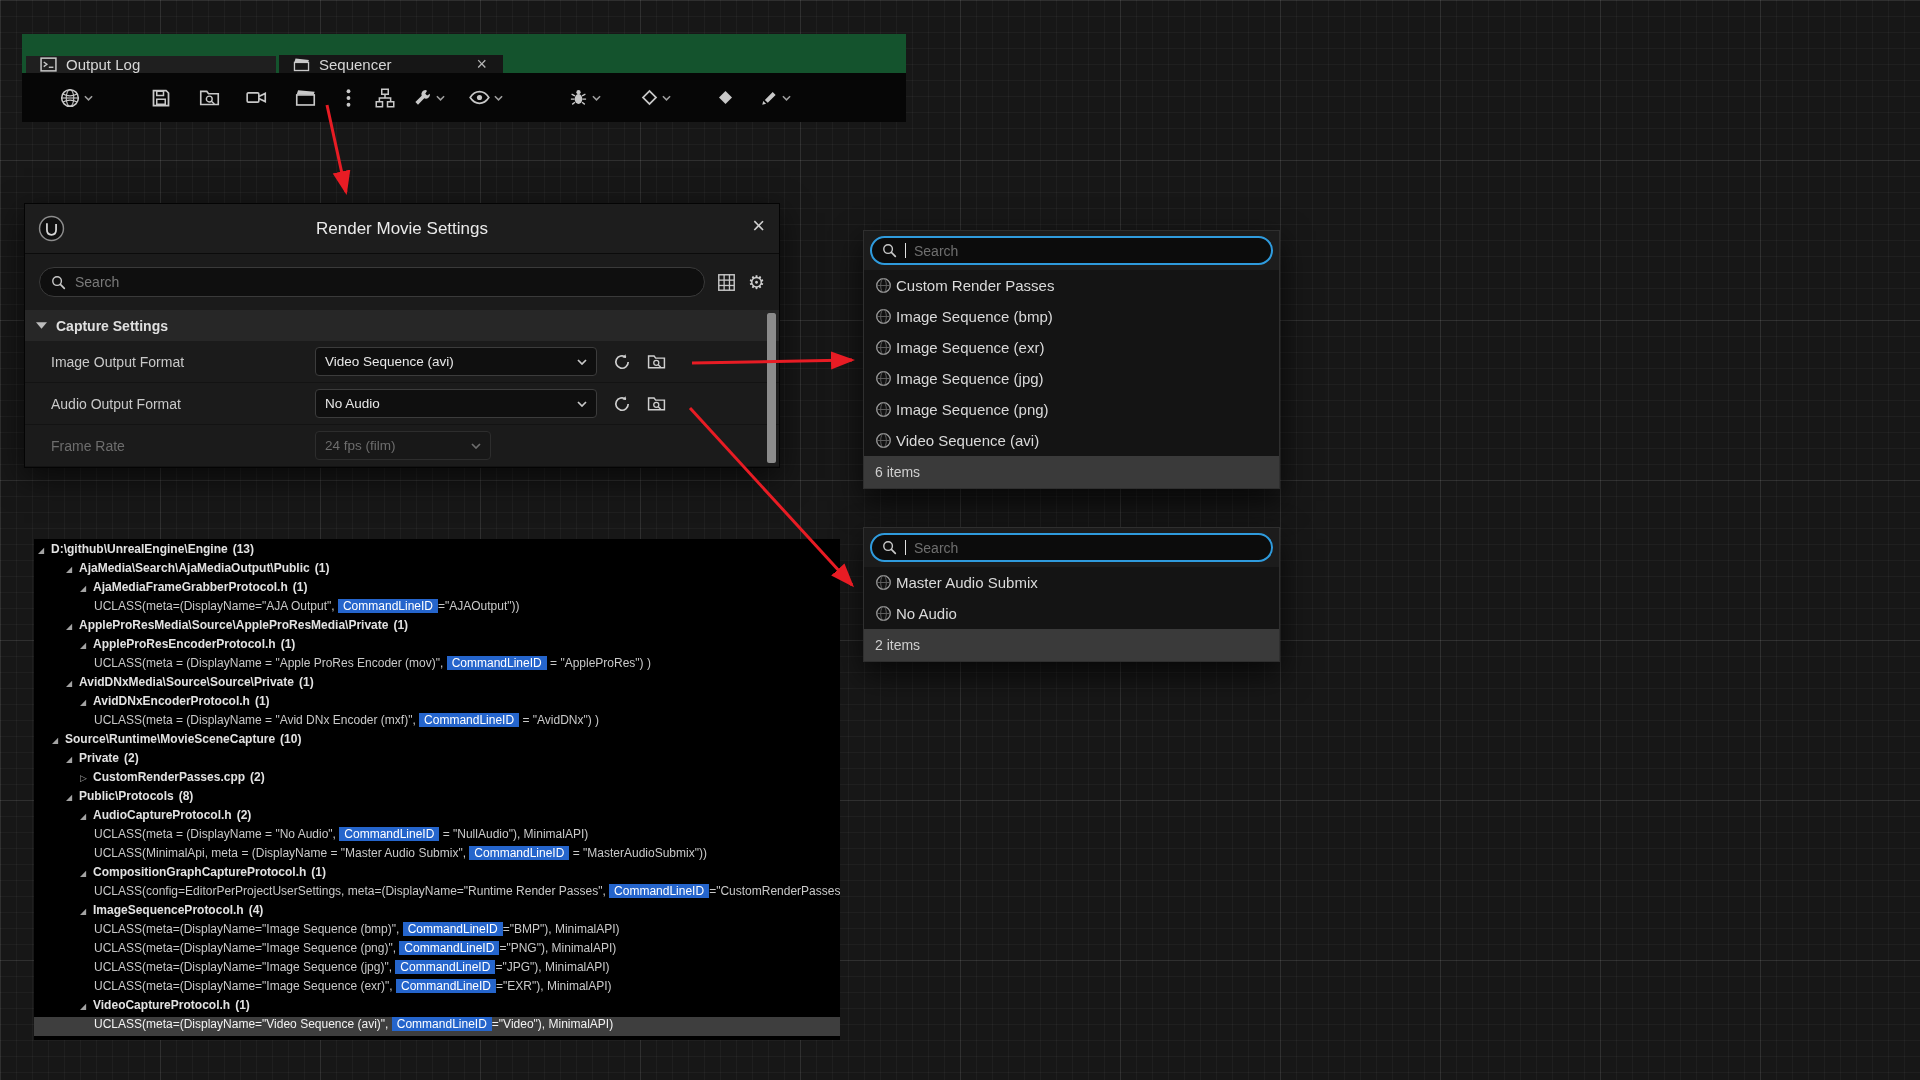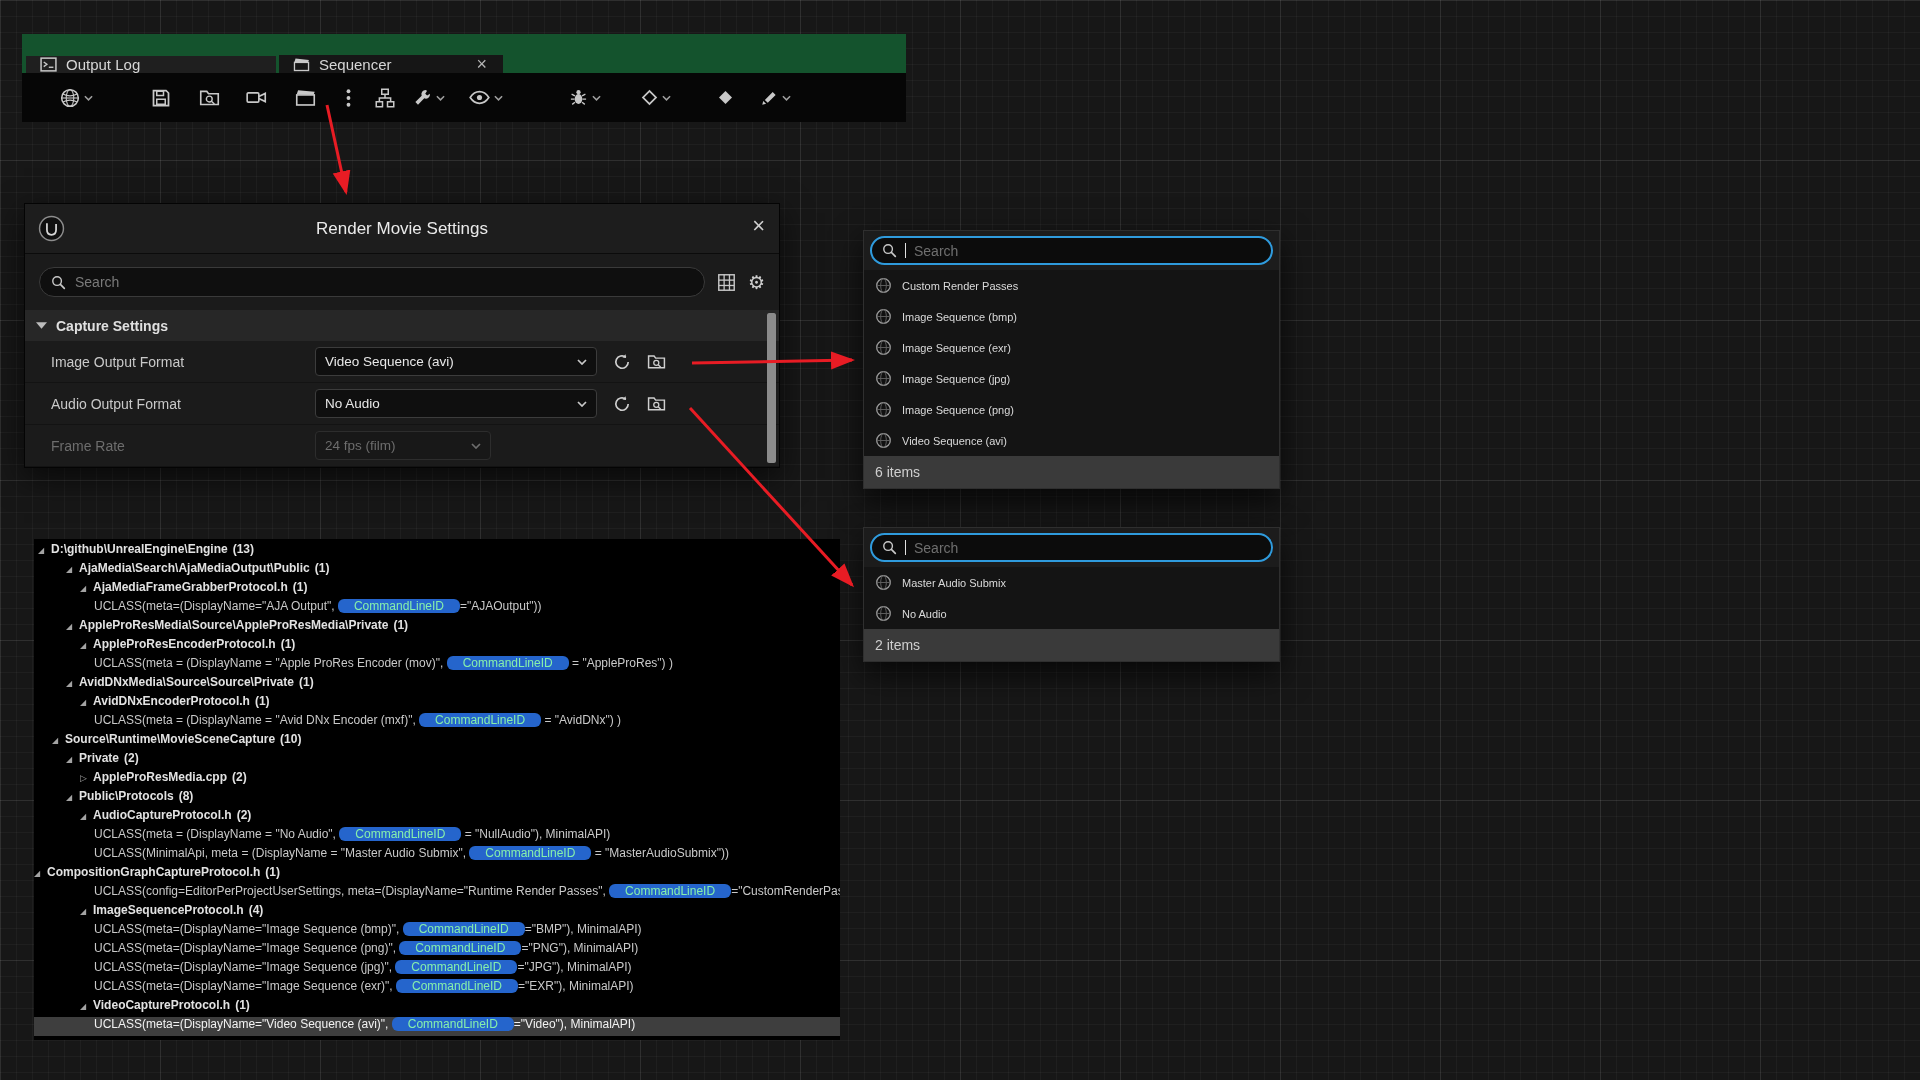--- a/index.html
+++ b/index.html
@@ -53,32 +53,32 @@
 
   
   .popup { position:absolute; width:417px; background:#151515; border:1px solid #2f2f2f; box-shadow:0 12px 30px rgba(0,0,0,.7); }
   #popup-image { left:863px; top:230px; }
   #popup-audio { left:863px; top:527px; }
   .popsearch-wrap { padding:5px 6px 5px 6px; background:#1c1c1c; }
   .popsearch { height:29px; border-radius:15px; border:2px solid var(--accent, #2f9bdd); background:#0c0c0c; display:flex; align-items:center; gap:8px; padding:0 10px; }
   .popsearch .ph { color:#6f6f6f; font-size:14px; }
   .popcaret { width:1px; height:15px; background:#e0e0e0; }
   .popitems { background:#141414; }
-  .popitem { height:31px; display:flex; align-items:center; gap:10px; padding:0 11px; font-size:11px; color:#dadada; }
+  .popitem { height:31px; display:flex; align-items:center; gap:4px; padding:0 11px; font-size:15px; color:#dadada; }
   .popfooter { height:32px; line-height:32px; background:#3a3a3a; color:#cfcfcf; font-size:14px; padding:0 11px; }
 
   
   .findpanel { position:absolute; left:34px; top:539px; width:806px; background:#000; padding:3px 0 4px 0; }
   .fr-row { height:19px; line-height:15px; font-size:12px; color:#c9c9c9; white-space:nowrap; overflow:hidden; }
   .fr-row.fr-selected { background:#3e3e3e; color:#f2f2f2; }
   .fr-tri { display:inline-block; width:13px; font-size:8px; color:#a3a3a3; }
   .fr-tri.collapsed { font-size:9px; }
   .fr-name, .fr-count { font-weight:700; color:#e2e2e2; }
   .fr-count { margin-left:5px; }
-  .fr-match { background:var(--match, #2565cc); color:#86efac; border-radius:6px; padding:0 16px; }
+  .fr-match { background:var(--match, #2565cc); color:#ffffff; border-radius:0; padding:0 5px; }
 
   
   .arrows { position:absolute; left:0; top:0; z-index:90; pointer-events:none; }
 </style>
 </head>
 <body>
 
 <div class="page">
 
   <div class="tabwell">
@@ -486,26 +486,26 @@
         <div class="fr-row" style="padding-left: 46px;"><span class="fr-tri">◢</span><span class="fr-name">AjaMediaFrameGrabberProtocol.h</span><span class="fr-count">(1)</span></div>
         <div class="fr-row" style="padding-left: 60px;"><span>UCLASS(meta=(DisplayName="AJA Output", </span><span class="fr-match">CommandLineID</span><span>="AJAOutput"))</span></div>
         <div class="fr-row" style="padding-left: 32px;"><span class="fr-tri">◢</span><span class="fr-name">AppleProResMedia\Source\AppleProResMedia\Private</span><span class="fr-count">(1)</span></div>
         <div class="fr-row" style="padding-left: 46px;"><span class="fr-tri">◢</span><span class="fr-name">AppleProResEncoderProtocol.h</span><span class="fr-count">(1)</span></div>
         <div class="fr-row" style="padding-left: 60px;"><span>UCLASS(meta = (DisplayName = "Apple ProRes Encoder (mov)", </span><span class="fr-match">CommandLineID</span><span> = "AppleProRes") )</span></div>
         <div class="fr-row" style="padding-left: 32px;"><span class="fr-tri">◢</span><span class="fr-name">AvidDNxMedia\Source\Source\Private</span><span class="fr-count">(1)</span></div>
         <div class="fr-row" style="padding-left: 46px;"><span class="fr-tri">◢</span><span class="fr-name">AvidDNxEncoderProtocol.h</span><span class="fr-count">(1)</span></div>
         <div class="fr-row" style="padding-left: 60px;"><span>UCLASS(meta = (DisplayName = "Avid DNx Encoder (mxf)", </span><span class="fr-match">CommandLineID</span><span> = "AvidDNx") )</span></div>
         <div class="fr-row" style="padding-left: 18px;"><span class="fr-tri">◢</span><span class="fr-name">Source\Runtime\MovieSceneCapture</span><span class="fr-count">(10)</span></div>
         <div class="fr-row" style="padding-left: 32px;"><span class="fr-tri">◢</span><span class="fr-name">Private</span><span class="fr-count">(2)</span></div>
-        <div class="fr-row" style="padding-left: 46px;"><span class="fr-tri collapsed">▷</span><span class="fr-name">AppleProResMedia.cpp</span><span class="fr-count">(2)</span></div>
+        <div class="fr-row" style="padding-left: 46px;"><span class="fr-tri collapsed">▷</span><span class="fr-name">CustomRenderPasses.cpp</span><span class="fr-count">(2)</span></div>
         <div class="fr-row" style="padding-left: 32px;"><span class="fr-tri">◢</span><span class="fr-name">Public\Protocols</span><span class="fr-count">(8)</span></div>
         <div class="fr-row" style="padding-left: 46px;"><span class="fr-tri">◢</span><span class="fr-name">AudioCaptureProtocol.h</span><span class="fr-count">(2)</span></div>
         <div class="fr-row" style="padding-left: 60px;"><span>UCLASS(meta = (DisplayName = "No Audio", </span><span class="fr-match">CommandLineID</span><span> = "NullAudio"), MinimalAPI)</span></div>
         <div class="fr-row" style="padding-left: 60px;"><span>UCLASS(MinimalApi, meta = (DisplayName = "Master Audio Submix", </span><span class="fr-match">CommandLineID</span><span> = "MasterAudioSubmix"))</span></div>
-        <div class="fr-row" style=""><span class="fr-tri">◢</span><span class="fr-name">CompositionGraphCaptureProtocol.h</span><span class="fr-count">(1)</span></div>
+        <div class="fr-row" style="padding-left: 46px;"><span class="fr-tri">◢</span><span class="fr-name">CompositionGraphCaptureProtocol.h</span><span class="fr-count">(1)</span></div>
         <div class="fr-row" style="padding-left: 60px;"><span>UCLASS(config=EditorPerProjectUserSettings, meta=(DisplayName="Runtime Render Passes", </span><span class="fr-match">CommandLineID</span><span>="CustomRenderPasses"), MinimalAPI)</span></div>
         <div class="fr-row" style="padding-left: 46px;"><span class="fr-tri">◢</span><span class="fr-name">ImageSequenceProtocol.h</span><span class="fr-count">(4)</span></div>
         <div class="fr-row" style="padding-left: 60px;"><span>UCLASS(meta=(DisplayName="Image Sequence (bmp)", </span><span class="fr-match">CommandLineID</span><span>="BMP"), MinimalAPI)</span></div>
         <div class="fr-row" style="padding-left: 60px;"><span>UCLASS(meta=(DisplayName="Image Sequence (png)", </span><span class="fr-match">CommandLineID</span><span>="PNG"), MinimalAPI)</span></div>
         <div class="fr-row" style="padding-left: 60px;"><span>UCLASS(meta=(DisplayName="Image Sequence (jpg)", </span><span class="fr-match">CommandLineID</span><span>="JPG"), MinimalAPI)</span></div>
         <div class="fr-row" style="padding-left: 60px;"><span>UCLASS(meta=(DisplayName="Image Sequence (exr)", </span><span class="fr-match">CommandLineID</span><span>="EXR"), MinimalAPI)</span></div>
         <div class="fr-row" style="padding-left: 46px;"><span class="fr-tri">◢</span><span class="fr-name">VideoCaptureProtocol.h</span><span class="fr-count">(1)</span></div>
         <div class="fr-row fr-selected" style="padding-left: 60px;"><span>UCLASS(meta=(DisplayName="Video Sequence (avi)", </span><span class="fr-match">CommandLineID</span><span>="Video"), MinimalAPI)</span></div>
       </div>
   </div>

